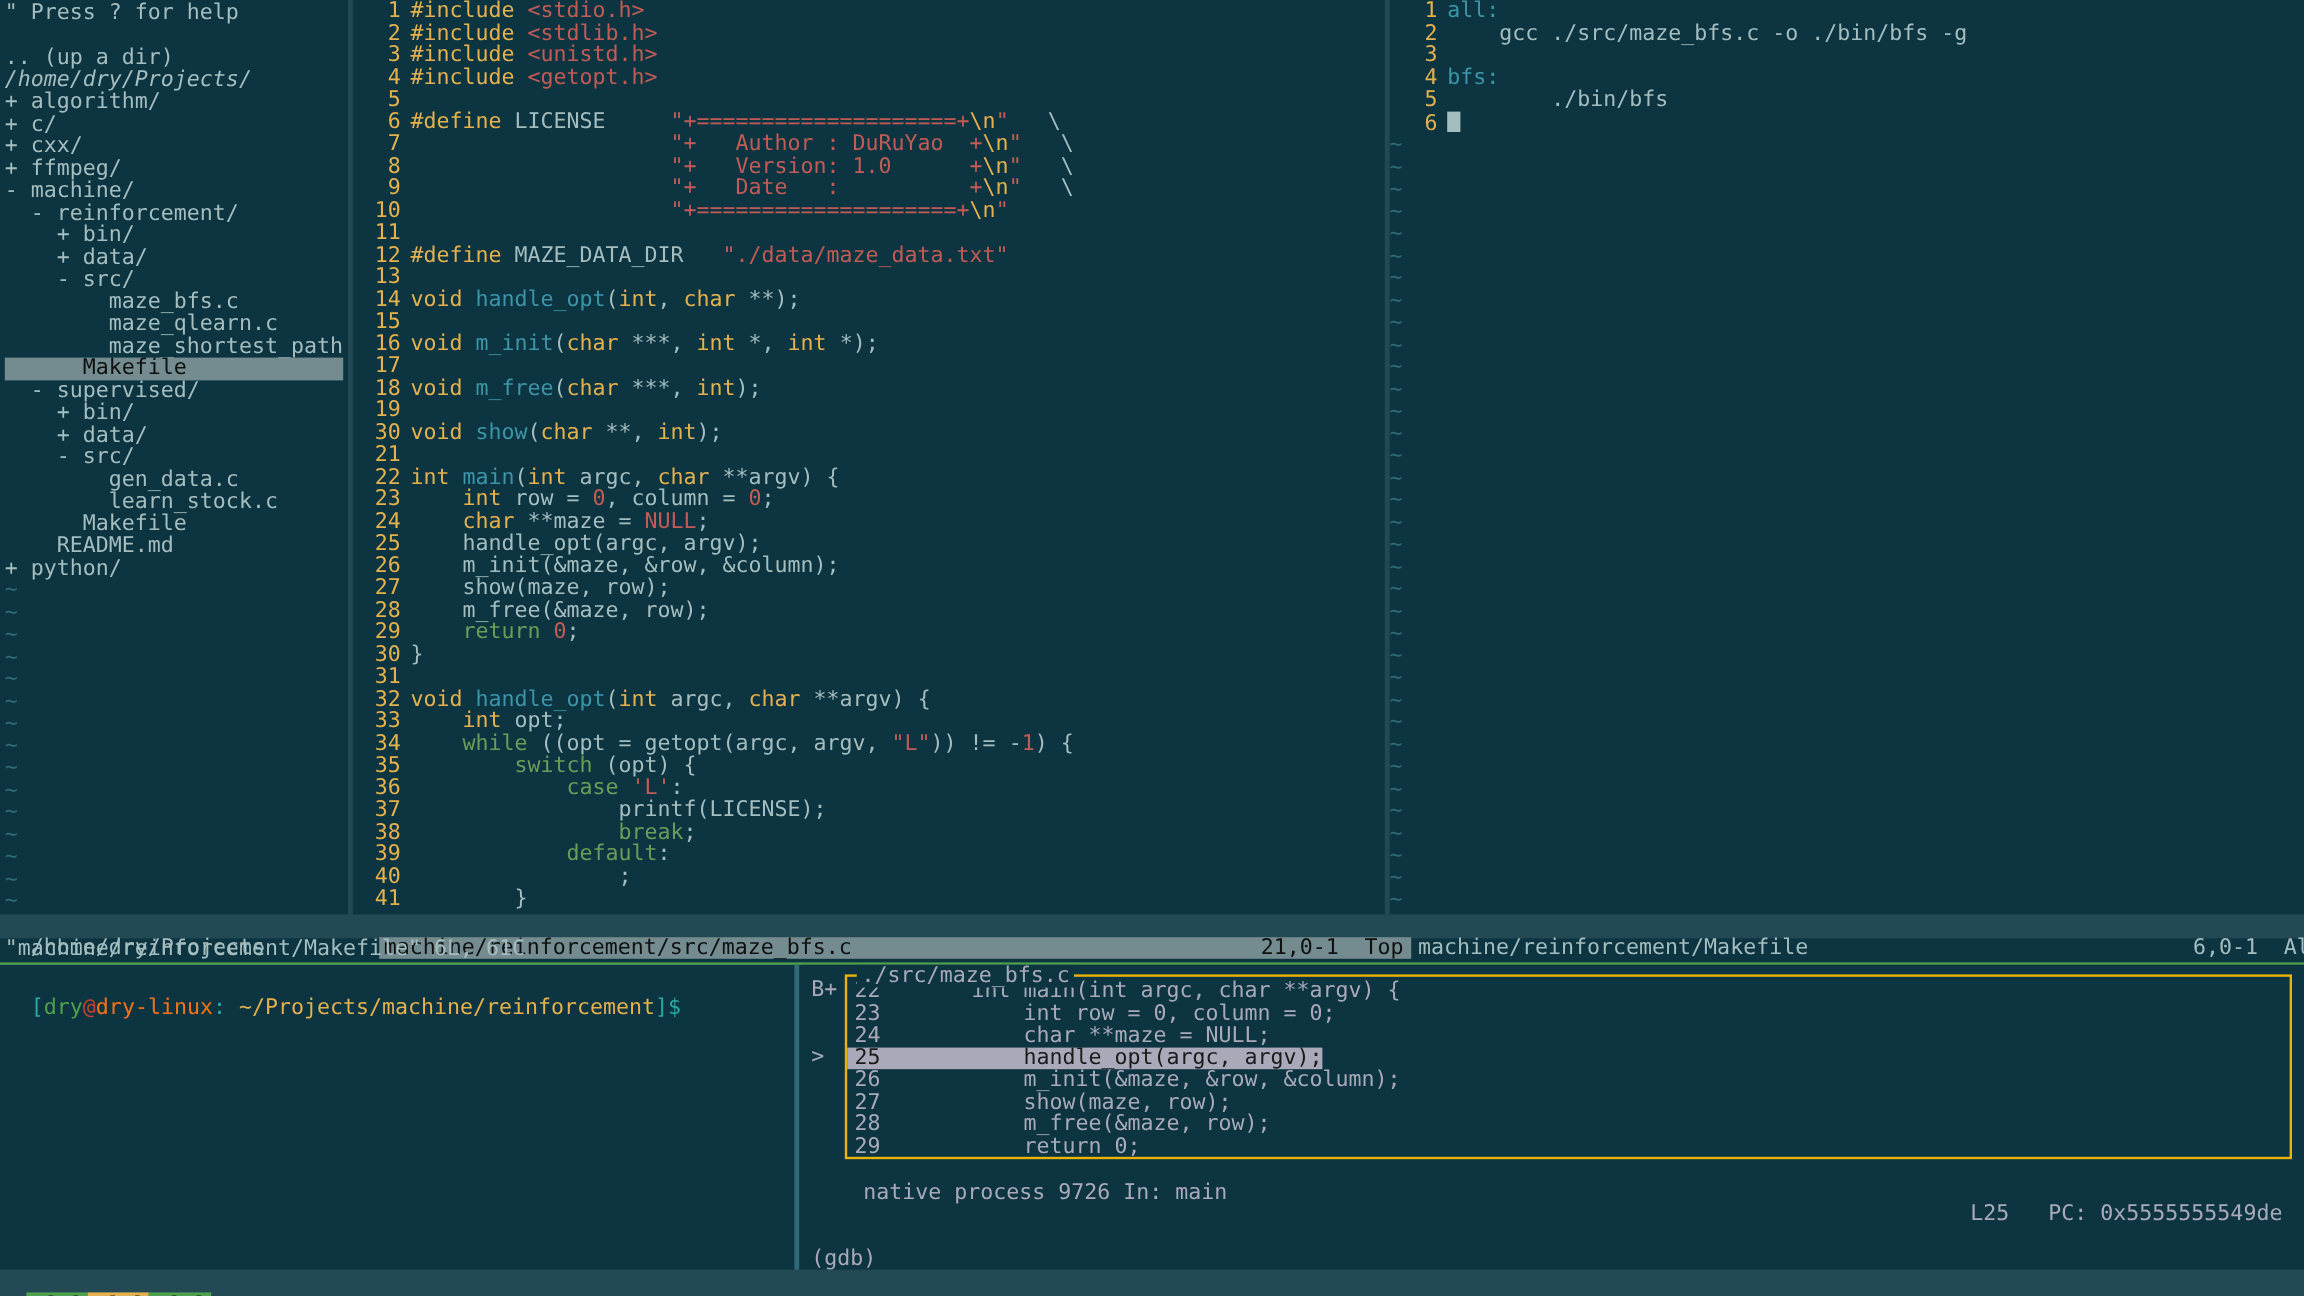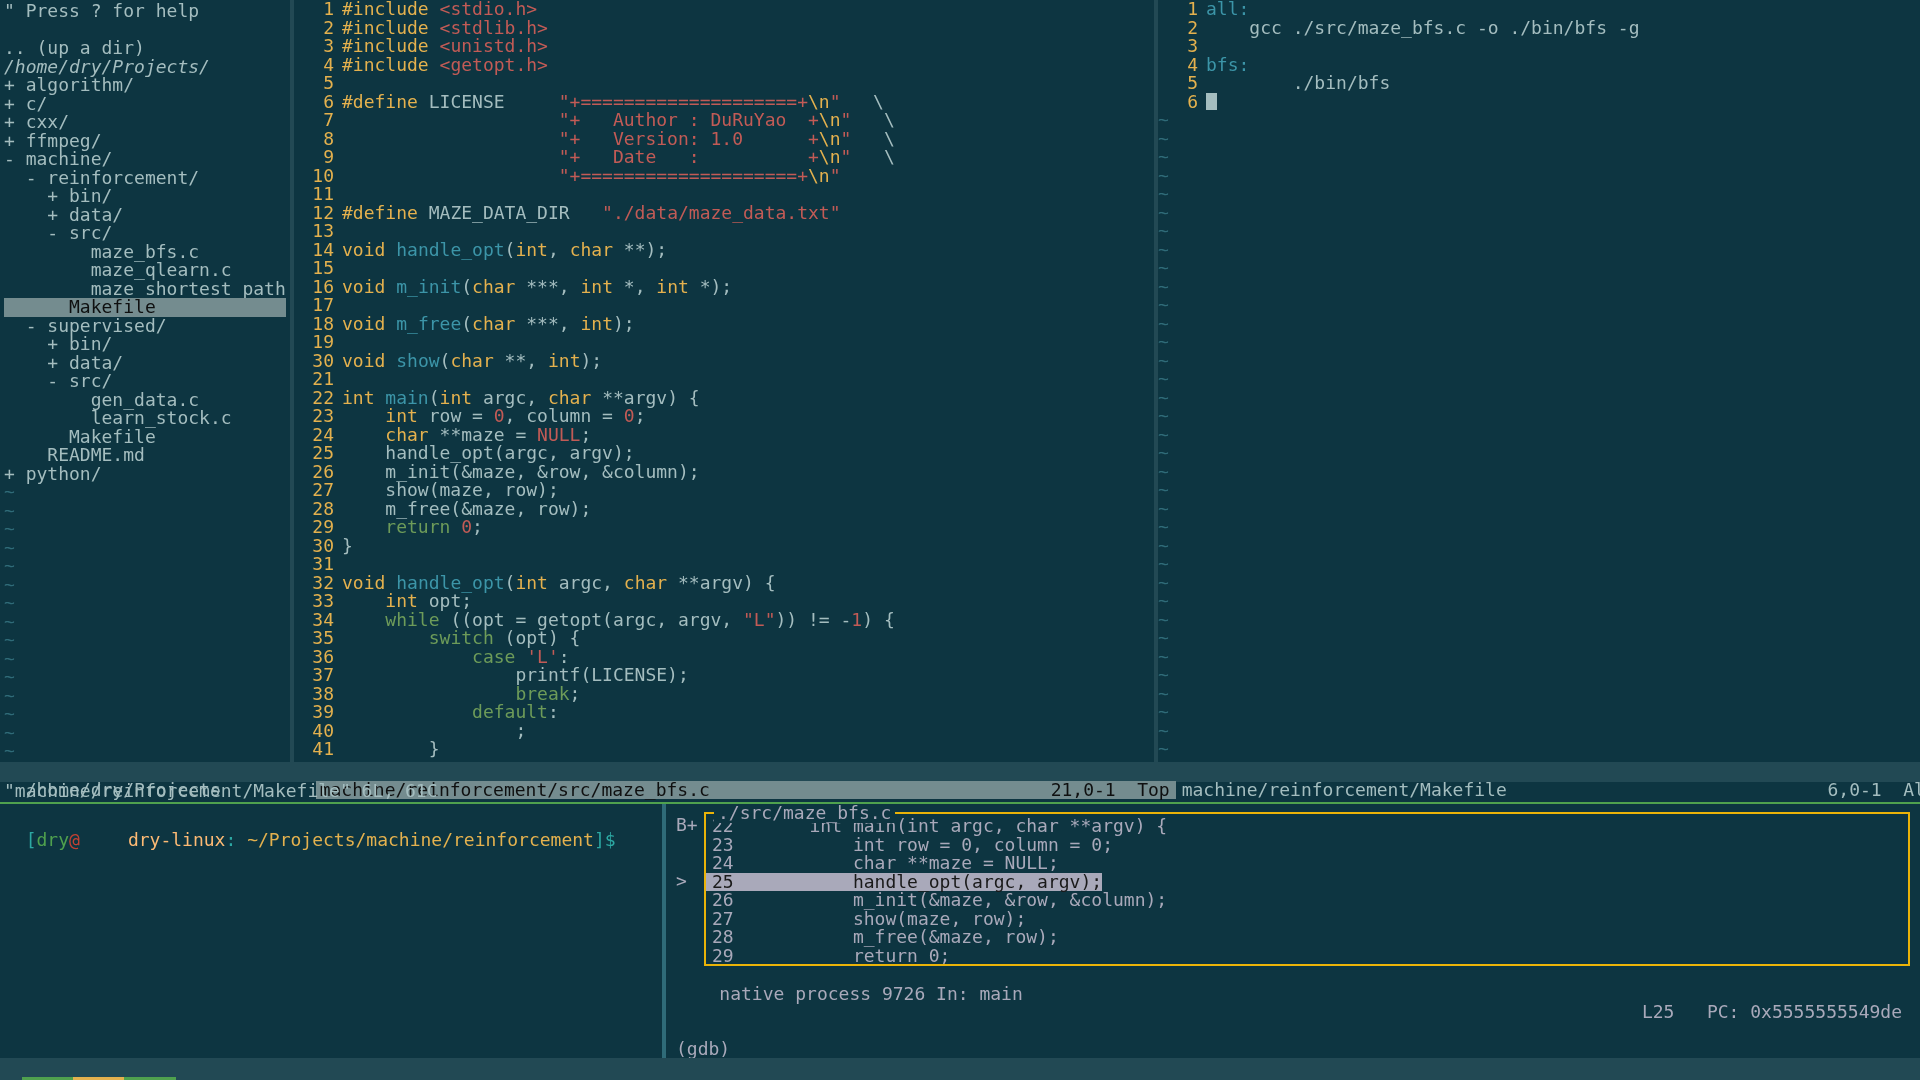--- a/index.html
+++ b/index.html
@@ -36,21 +36,21 @@
 .vsep1 { left: 290px; }
 .vsep2 { left: 1154px; }
 .statusrow { position: absolute; top: 762px; left: 0; width: 1920px; height: 20px; background: #224954; color: #a4bdbf; font-size: 18px; white-space: pre; }
 .statusactive { background: #748c8f; color: #0f1010; }
 .msgrow { position: absolute; top: 782px; left: 0; width: 1920px; height: 20px; color: #a4bdbf; white-space: pre; padding-left: 4px; }
 .hsep { position: absolute; left: 0; top: 802px; width: 1920px; height: 2px; background: #4fa14e; }
 .term { position: absolute; left: 0; top: 804px; width: 662px; height: 260px; padding: 8px 4px; white-space: pre; }
 .prompt .br { color: #2ca8a3; }
 .prompt .us { color: #4fa14e; }
 .prompt .at { color: #c44132; }
-.prompt .ho { color: #fdba74; padding-left: 48px; }
+.prompt .ho { color: #f97316; }
 .prompt .pa { color: #e4b14e; margin-top: 12px; }
 .vsep3 { position: absolute; left: 662px; top: 804px; width: 4px; height: 260px; background: #2f6b78; }
 .gdb { position: absolute; left: 668px; top: 804px; width: 1252px; height: 260px; background: #0d3541; }
 .gdb .box { border: 2px solid #eab308; margin: 8px 10px 0 36px; height: 154px; position: relative; background: #0d3541; }
 .gdb .title { position: absolute; top: -10px; left: 8px; background: #0d3541; color: #a9a9ba; padding: 0 4px; }
 .gdb .gline { white-space: pre; color: #a9a9ba; padding-left: 6px; }
 .gdb .gline.hl { background: #a9a9ba; color: #1a1a1a; display: inline-block; }
 .gdb .marks { position: absolute; left: 668px; margin-left: 4px; top: 10px; color: #a9a9ba; }
 .gdb .marks .m { height: 18.5px; white-space: pre; }
 .gdb .below { color: #a9a9ba; padding-left: 4px; white-space: pre; position: relative; }

